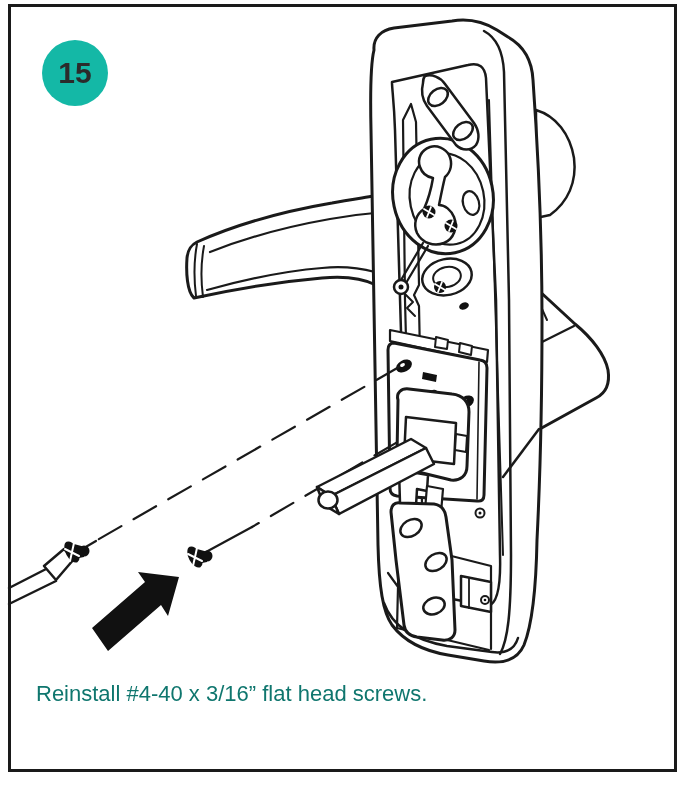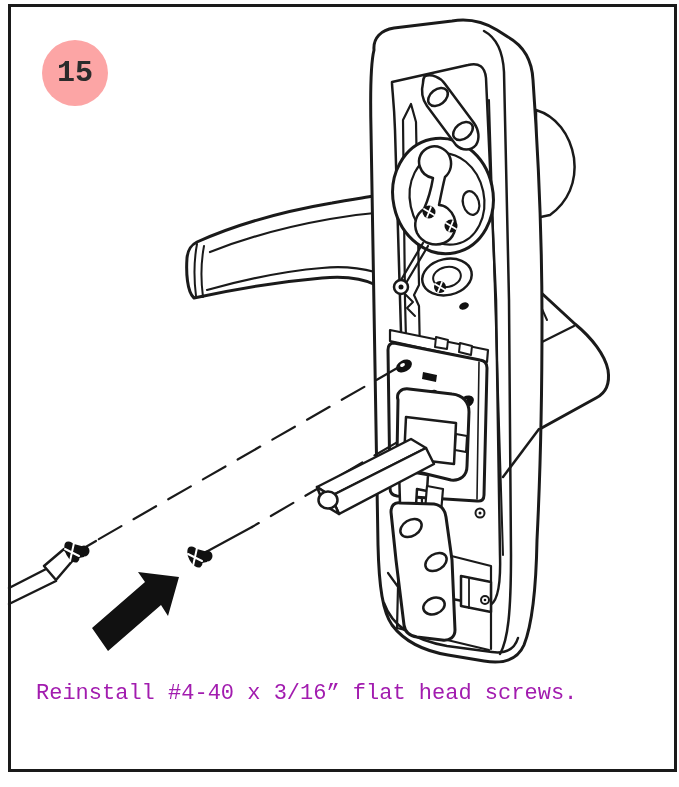--- a/index.html
+++ b/index.html
@@ -168,17 +168,17 @@
   <g>
     <polygon class="dk" points="197,549 208,552 207,562 197,564"></polygon>
     <circle class="dk" cx="207" cy="556" r="5.5"></circle>
     <ellipse class="dk" cx="195" cy="557" rx="6.2" ry="11.5" transform="rotate(-28 195 557)"></ellipse>
     <path class="wln" stroke-width="2" d="M 188,554 L 202,561 M 197,548 L 193,566"></path>
   </g>
 
   <polygon class="dk" points="92,628 145,582 138,572 179,577 168,616 161,605 108,651"></polygon>
 </svg>
 
-<div class="badge" style="background: #fca5a5; color: rgb(43, 43, 43); font-family: Liberation Mono, monospace;">
+<div class="badge" style="background: #14b8a6; color: rgb(43, 43, 43);">
   <span>15</span>
 </div>
 
-<div class="caption" style="color: #a21caf; font-family: Liberation Mono, monospace;">Reinstall #4-40 x 3/16” flat head screws.</div>
+<div class="caption" style="color: #0f766e;">Reinstall #4-40 x 3/16” flat head screws.</div>
 
 </body></html>

